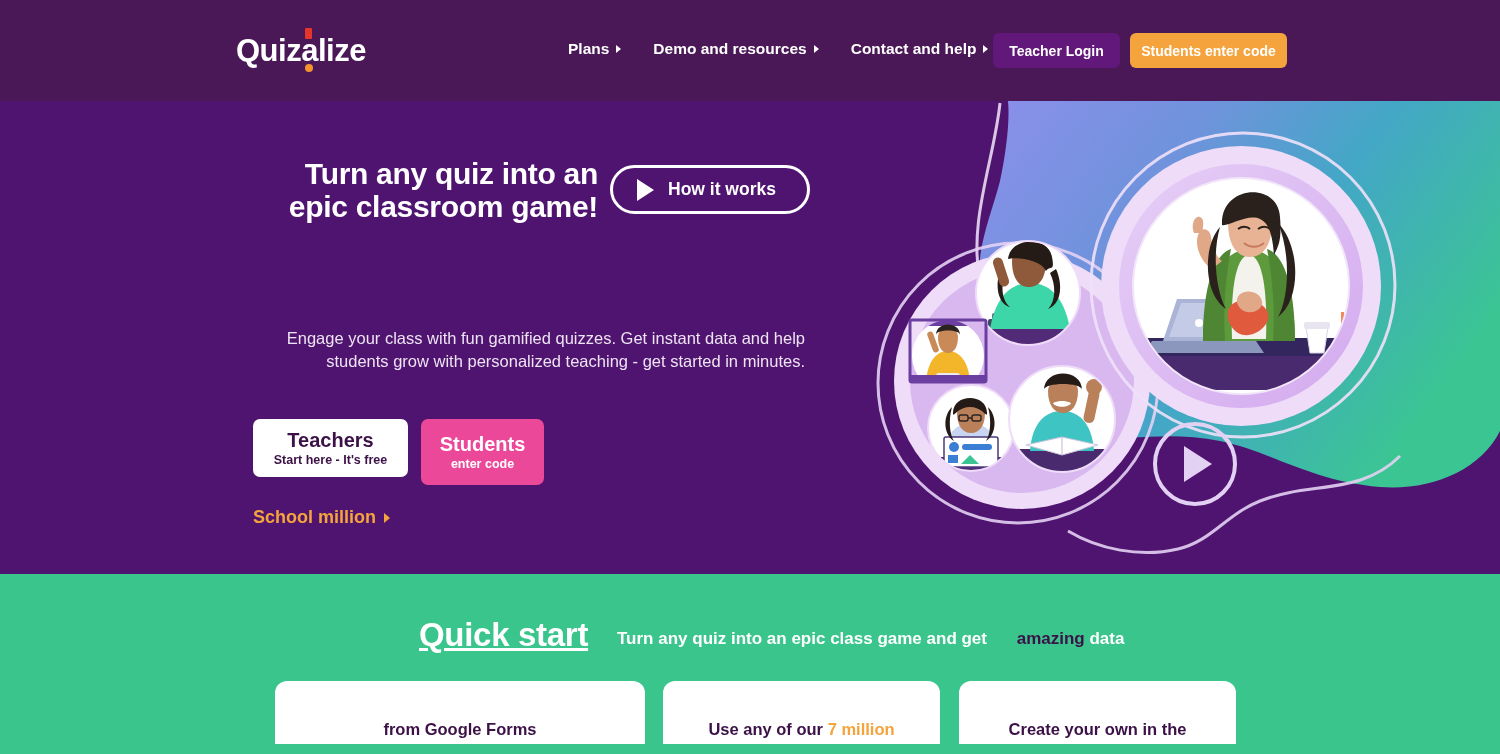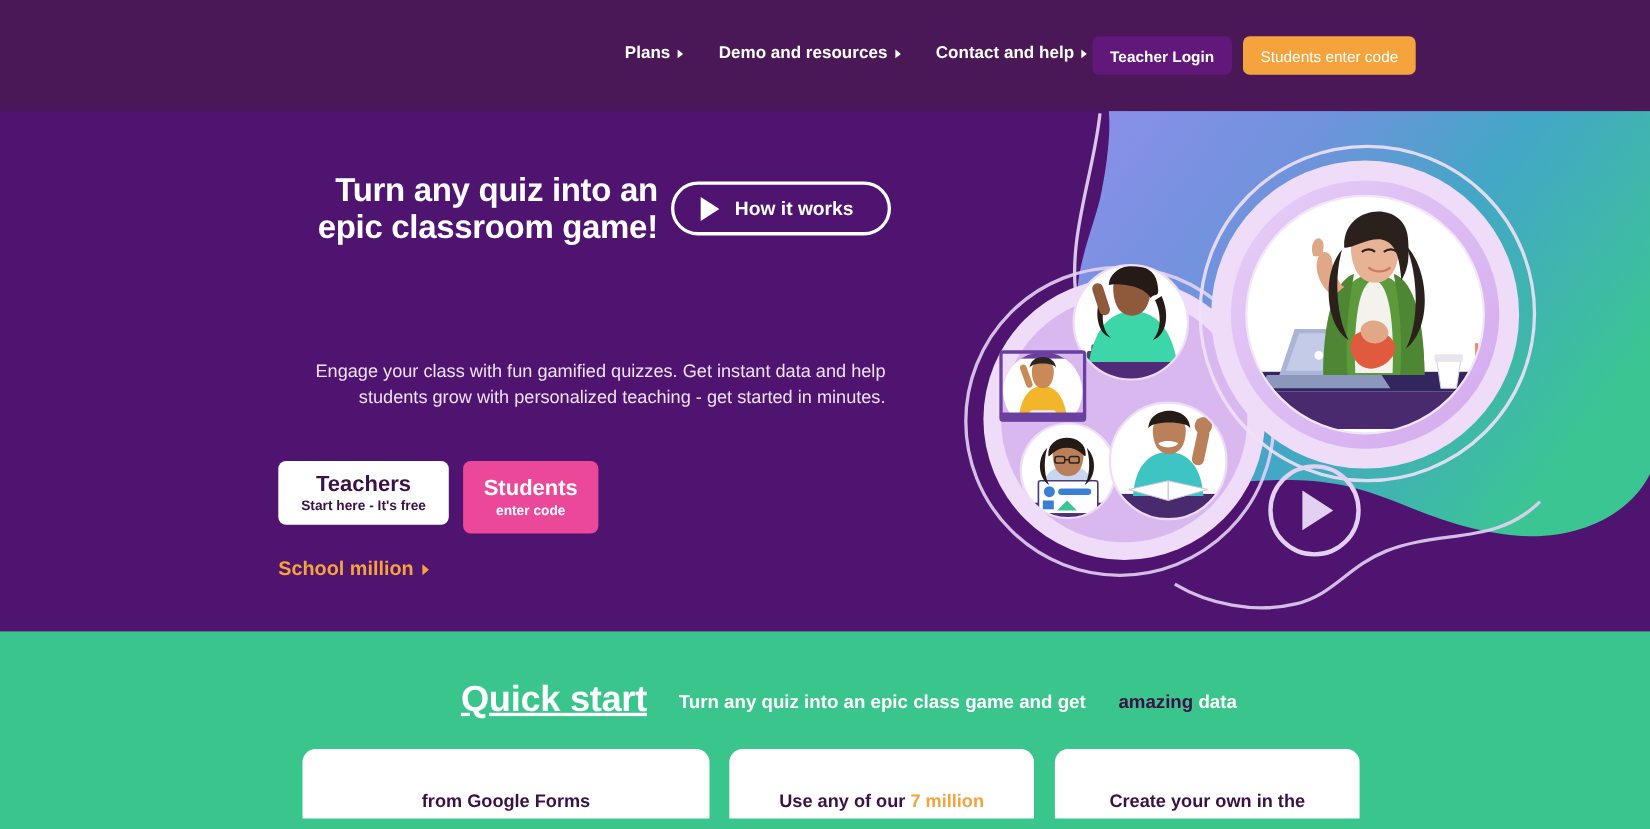--- a/index.html
+++ b/index.html
@@ -52,21 +52,21 @@
     width: 127px; height: 35px;
     background: #62177A; border-radius: 6px;
     color: #fff; font-size: 14px; font-weight: bold;
     display: flex; align-items: center; justify-content: center;
     cursor: pointer;
   }
   .btn-students-code-top {
     position: absolute; left: 1130px; top: 33px;
     width: 157px; height: 35px;
     background: #F5A33C; border-radius: 6px;
-    color: #fff; font-size: 14px; font-weight: normal;
+    color: #fff; font-size: 14px; font-weight: bold;
     display: flex; align-items: center; justify-content: center;
     cursor: pointer;
   }
 
   
   .hero {
     position: absolute; top: 101px; left: 0;
     width: 1500px; height: 456px;
     background: #4F1370; overflow: hidden; text-align: right;
   }
@@ -155,20 +155,23 @@
   .card-txt { font-size: 16.5px; font-weight: bold; color: #3B1147; white-space: nowrap; }
   .card-txt .amt { color: #F5A33C; }
 </style>
 </head>
 <body>
 
 <div class="page">
 
   <div class="header">
 
+    <div class="logo">
+      <span>Quiz</span><span class="la"><span>a</span><span class="dot-red"></span><span class="dot-orange"></span></span><span>lize</span>
+    </div>
 
     <div class="nav">
       <div class="nav-item">
         <span>Plans</span>
         <span class="caret"></span>
       </div>
       <div class="nav-item">
         <span>Demo and resources</span>
         <span class="caret"></span>
       </div>

